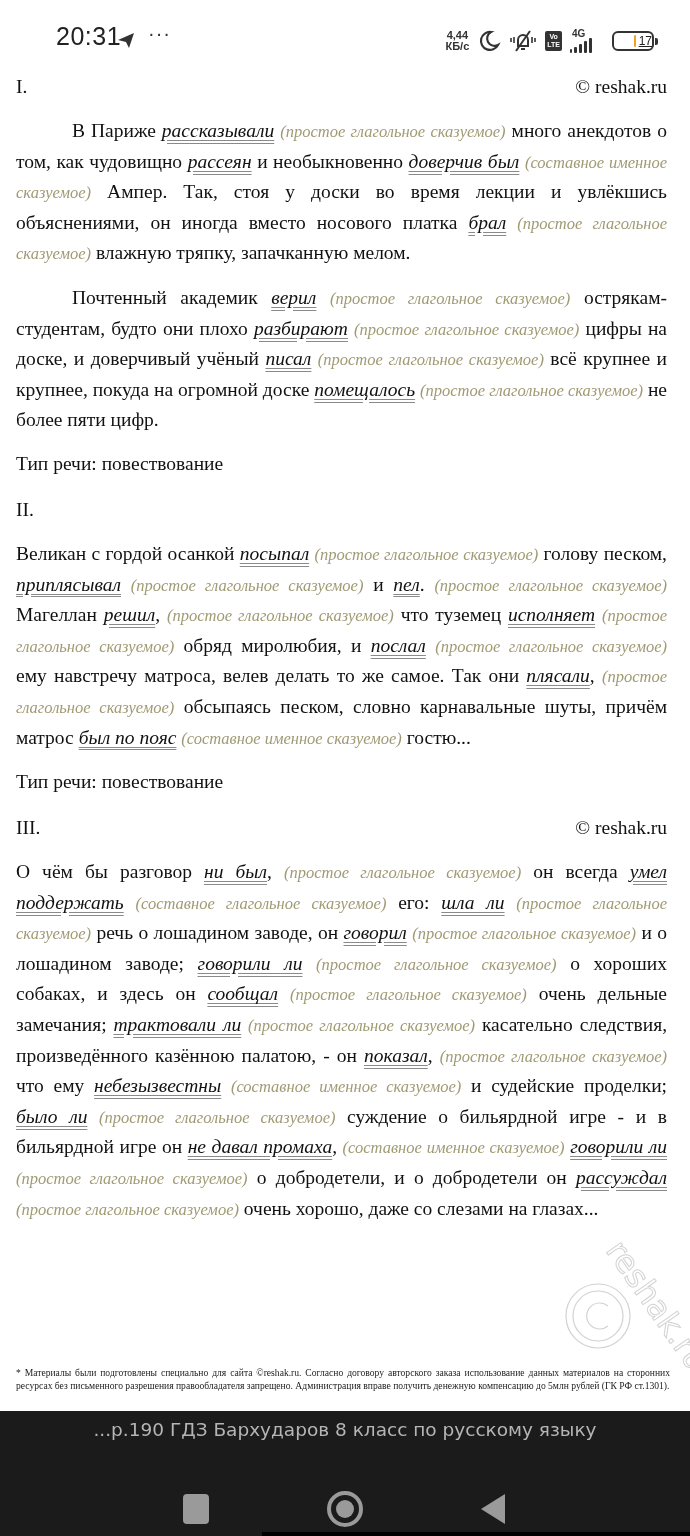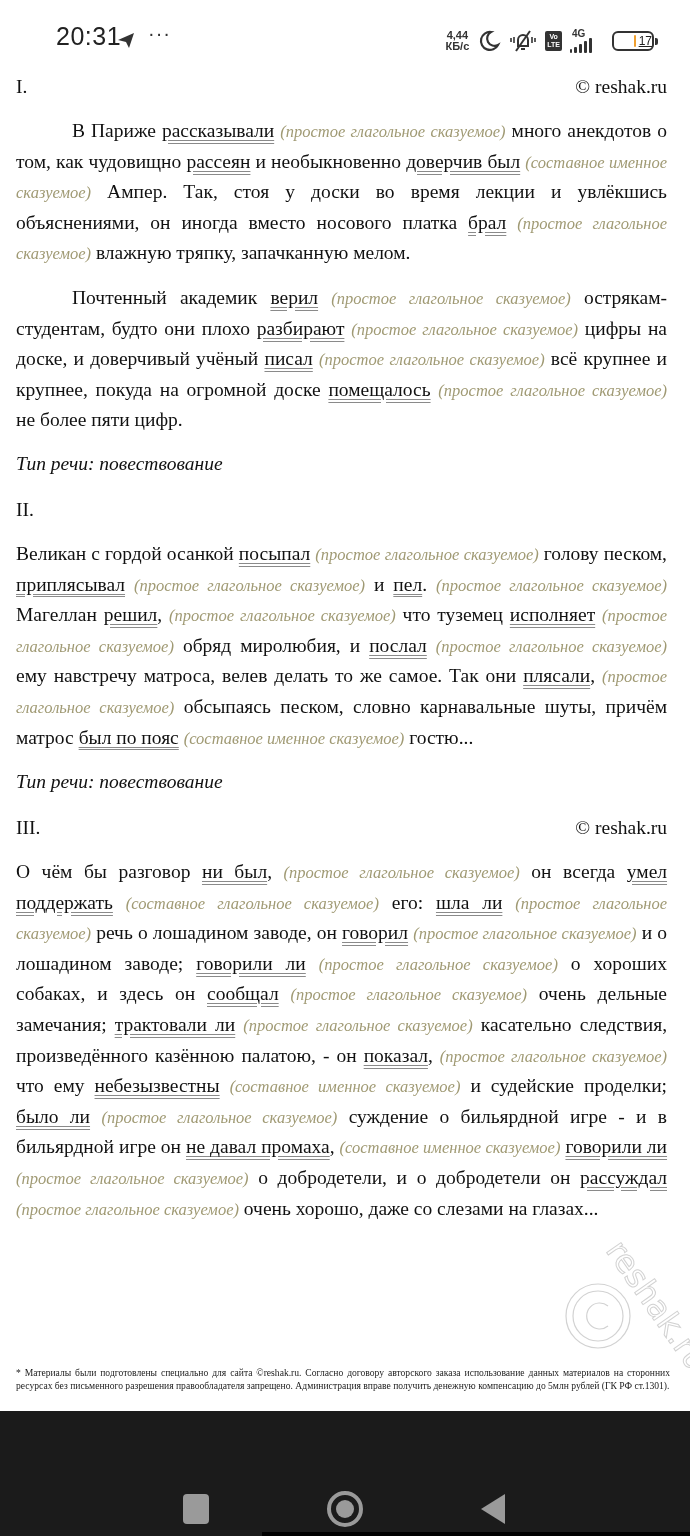--- a/index.html
+++ b/index.html
@@ -21,23 +21,23 @@
   .bars span { display: block; width: 3px; background: #333; border-radius: 1px; }
   .battery { width: 42px; height: 20px; border: 2px solid #333; border-radius: 6px; position: relative; font-family: "Liberation Sans", sans-serif; font-size: 12px; color: #222; display: flex; align-items: center; padding-left: 20px; text-decoration: underline; }
   .battery .fill { width: 4px; height: 12px; background: #f0a030; border-radius: 1px; margin-right: 3px; }
   .battery::after { content: ""; position: absolute; right: -6px; top: 5px; width: 3px; height: 7px; background: #333; border-radius: 0 2px 2px 0; }
 
   
   .doc { position: absolute; left: 16px; top: 72px; width: 651px; font-size: 19.5px; line-height: 29.6px; text-align: justify; }
   .sec-head { display: flex; justify-content: space-between; height: 30px; margin-bottom: 14px; font-size: 19.5px; }
   .para { text-indent: 56px; margin-bottom: 14px; text-align-last: left; }
   .para.noindent { text-indent: 0; }
-  .u { text-decoration: underline; text-decoration-style: double; text-decoration-color: #8a8a8a; text-underline-offset: 3px; }
+  .u { text-decoration: underline; text-decoration-style: double; text-decoration-color: #8a8a8a; text-underline-offset: 3px; font-style: italic; }
   .note { color: #a09a74; font-style: italic; font-size: 16.5px; }
-  .speech-type { font-style: italic; margin-bottom: 16px; height: 30px; }
+  .speech-type { margin-bottom: 16px; height: 30px; }
 
   .footnote { position: absolute; left: 16px; top: 1366px; width: 654px; font-size: 9.6px; line-height: 13px; color: #222; text-align: justify; }
 
   
   .watermark { position: absolute; left: 540px; top: 1218px; width: 150px; height: 150px; pointer-events: none; }
 
   
   .bottom-bar { position: absolute; left: 0; top: 1411px; width: 690px; height: 125px; background: #1b1b1b; }
   .bottom-title { position: absolute; left: 0; right: 0; top: 8px; text-align: center; font-family: "DejaVu Sans", sans-serif; font-size: 18.5px; color: #b5b5b5; white-space: nowrap; }
   .nav-recent { left: 183px; top: 83px; width: 26px; height: 30px; background: #9a9a9a; border-radius: 4px; position: absolute; }
@@ -119,17 +119,18 @@
 <svg class="watermark" viewBox="0 0 150 150">
   <g fill="none" stroke="#d2d2d2" stroke-width="1.2">
     <circle cx="58" cy="98" r="32"></circle>
     <circle cx="58" cy="98" r="25"></circle>
     <path d="M68 88 A13 13 0 1 0 68 108"></path>
   </g>
   <text x="40" y="40" font-family="DejaVu Sans, sans-serif" font-size="32" fill="none" stroke="#d2d2d2" stroke-width="1" transform="rotate(55 60 60)">reshak.ru</text>
 </svg>
 
 <div class="bottom-bar">
+  <div class="bottom-title">...р.190 ГДЗ Бархударов 8 класс по русскому языку</div>
   <div class="nav-recent"></div>
   <div class="nav-home"></div>
   <div class="nav-back"></div>
   <div class="home-pill"></div>
 </div>
 
 </body></html>

